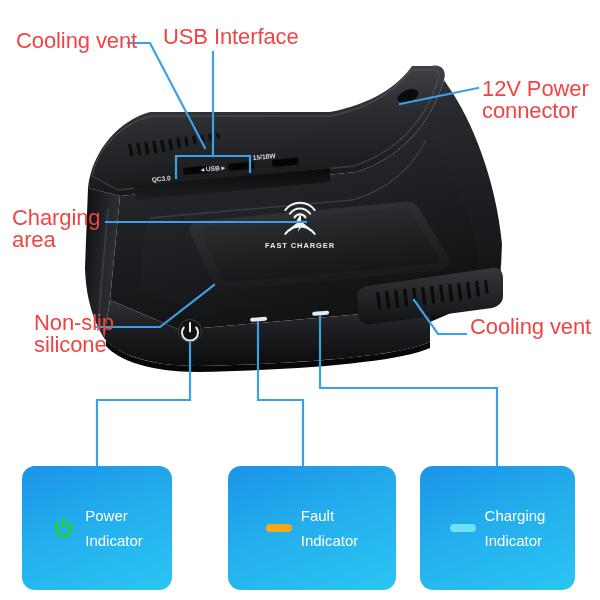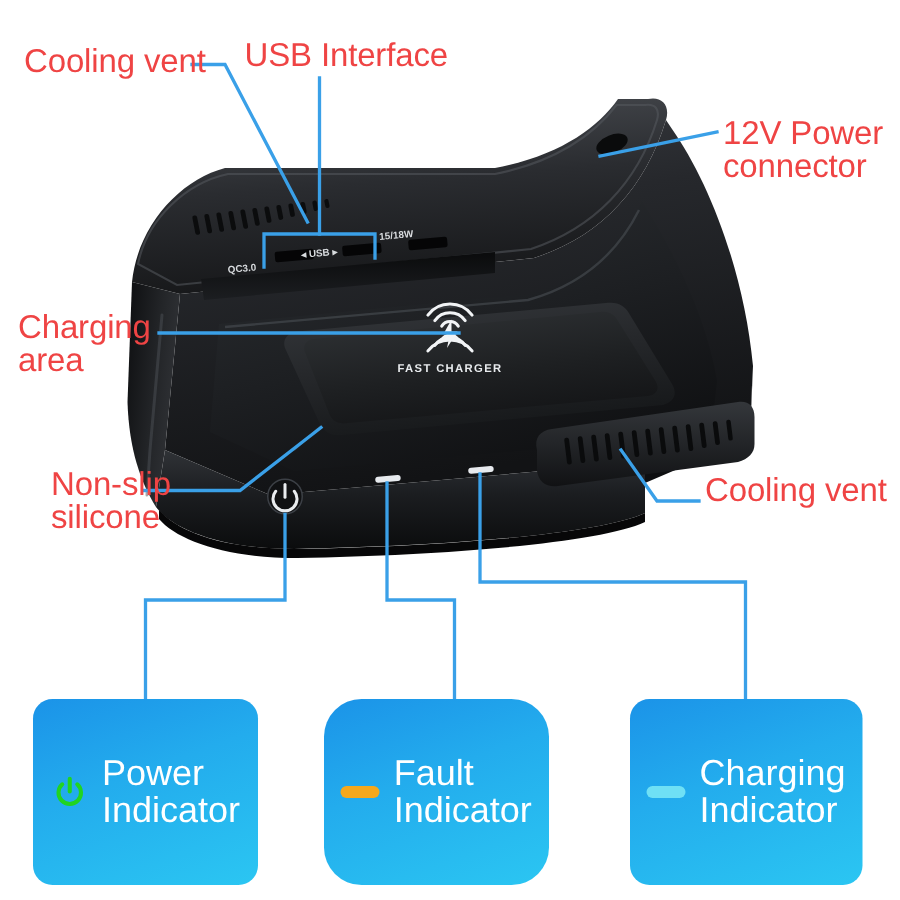--- a/index.html
+++ b/index.html
@@ -48,38 +48,38 @@
     box-sizing: border-box;
   }
   .card-inner {
     display: flex;
     align-items: center;
     gap: 9px;
   }
   .card-text {
     color: #ffffff;
     font-family: "Liberation Sans", sans-serif;
-    font-size: 24px;
+    font-size: 15px;
     line-height: 25px;
     white-space: pre-line;
     text-align: left;
   }
   .led-dash {
     width: 26px;
     height: 8px;
     border-radius: 4px;
     flex: 0 0 auto;
   }
   .power-glyph {
     width: 25px;
     height: 25px;
     flex: 0 0 auto;
   }
   #card-power    { left: 22px;  top: 466px; width: 150px; height: 124px; }
-  #card-fault    { left: 216px; top: 466px; width: 150px; height: 124px; border-radius: 25px; }
+  #card-fault    { left: 228px; top: 466px; width: 168px; height: 124px; }
   #card-charging { left: 420px; top: 466px; width: 155px; height: 124px; }
 </style>
 </head>
 <body>
 
 <div id="stage">
 
   <svg class="layer" viewBox="0 0 600 600">
     <defs>
       <linearGradient id="gTopFace" x1="0" y1="0" x2="0.25" y2="1">

